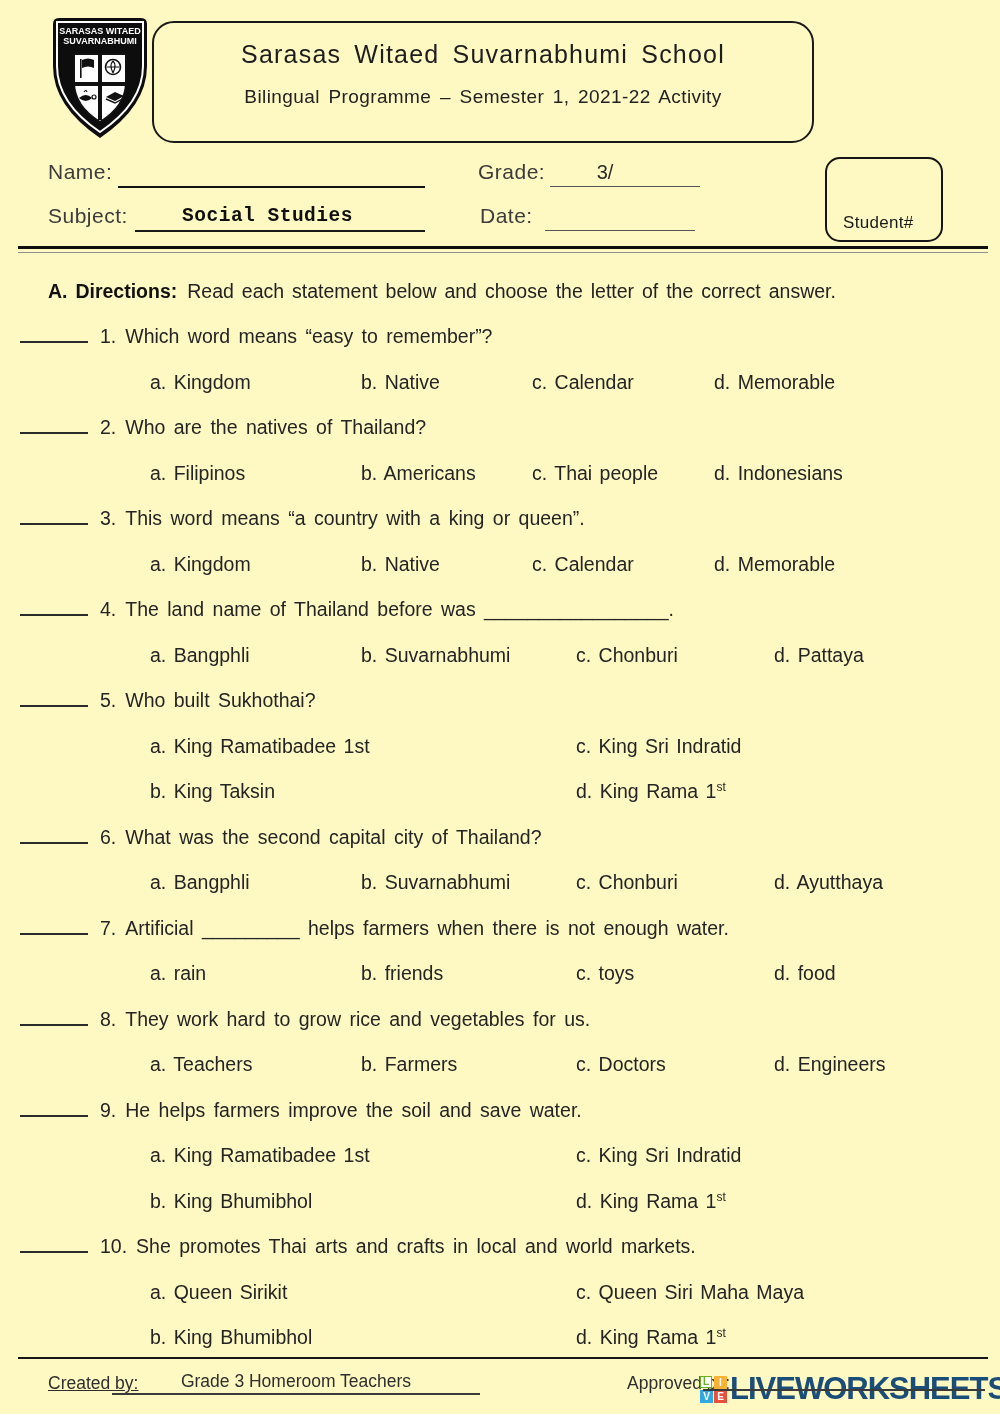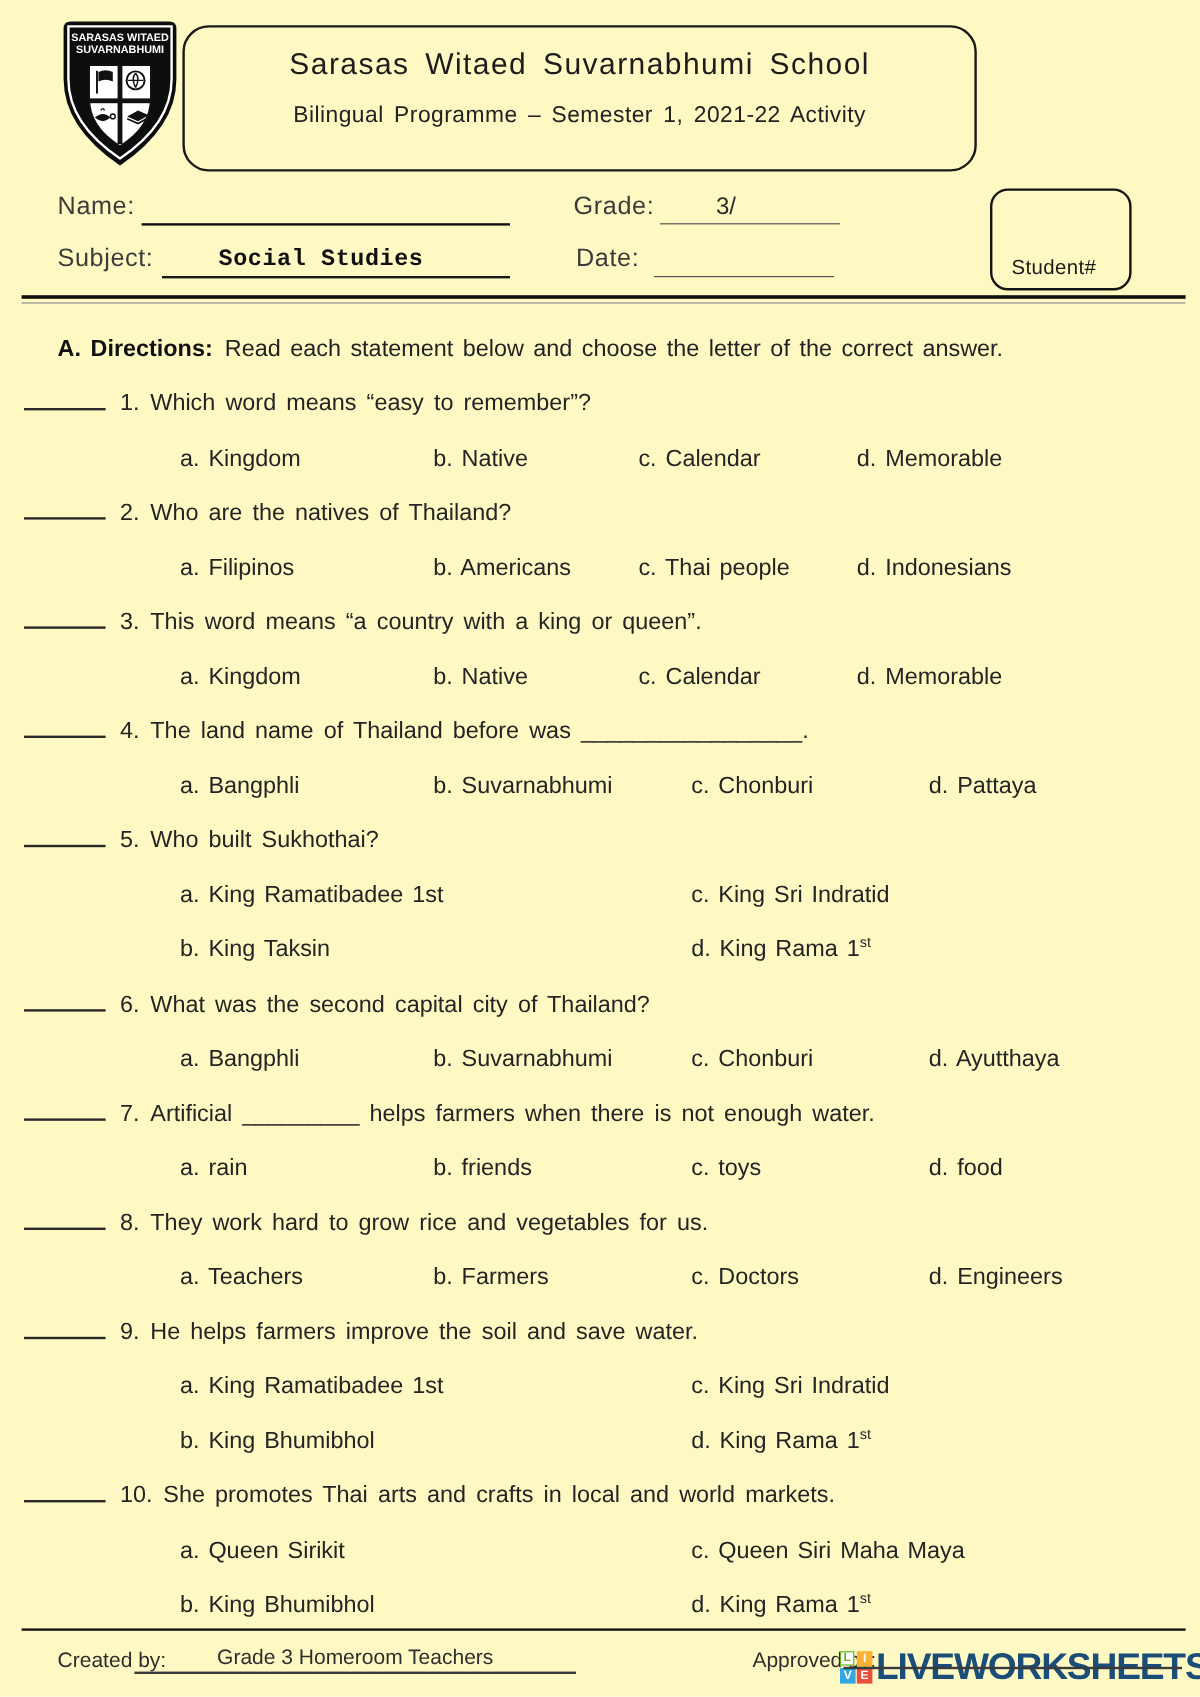--- a/index.html
+++ b/index.html
@@ -42,21 +42,21 @@
   .q{padding-left:20px;word-spacing:3px;white-space:nowrap;}
   .blank{display:inline-block;width:68px;height:23px;border-bottom:2px solid #2b2b2b;margin-right:12px;}
   .qnum{margin-right:9px;}
   .opt{position:absolute;top:0;word-spacing:2px;white-space:nowrap;}
   .l150{left:150px}.l349{left:361px}.l532{left:532px}.l714{left:714px}.l592{left:576px}.l774{left:774px}
   sup{font-size:12px;line-height:0;vertical-align:super;}
 
   
   .foot-rule{position:absolute;left:18px;right:12px;top:1357px;height:2.2px;background:#161616;}
   .created-label{position:absolute;left:48px;top:1368px;height:30px;line-height:30px;
-                 font-size:17.5px;color:#2e2e2e;}
+                 font-size:17.5px;color:#2e2e2e;text-decoration:underline;}
   .created-line{position:absolute;left:112px;top:1368px;width:368px;height:25px;line-height:27px;
                 border-bottom:2.5px solid #3a3a3a;text-align:center;font-size:17.5px;color:#2e2e2e;}
   .approved-label{position:absolute;left:627px;top:1368px;height:30px;line-height:30px;
                   font-size:17.5px;color:#2e2e2e;z-index:3;}
   .approved-line{position:absolute;left:703px;top:1368px;width:282px;height:21px;
                  border-bottom:2px solid #3a3a3a;z-index:6;}
   .lw-logo{position:absolute;left:700px;top:1369px;height:40px;display:flex;align-items:center;z-index:5;}
   .lw-icon{display:grid;grid-template-columns:13px 13px;grid-template-rows:13px 13px;gap:1px;margin-right:3px;}
   .lw-sq{width:13px;height:13px;font-size:10px;font-weight:bold;text-align:center;line-height:13px;color:#fff;}
   .sq-l{background:#ffffff;color:#6ab023;border:1.5px solid #6ab023;width:10px;height:10px;line-height:10px;}

